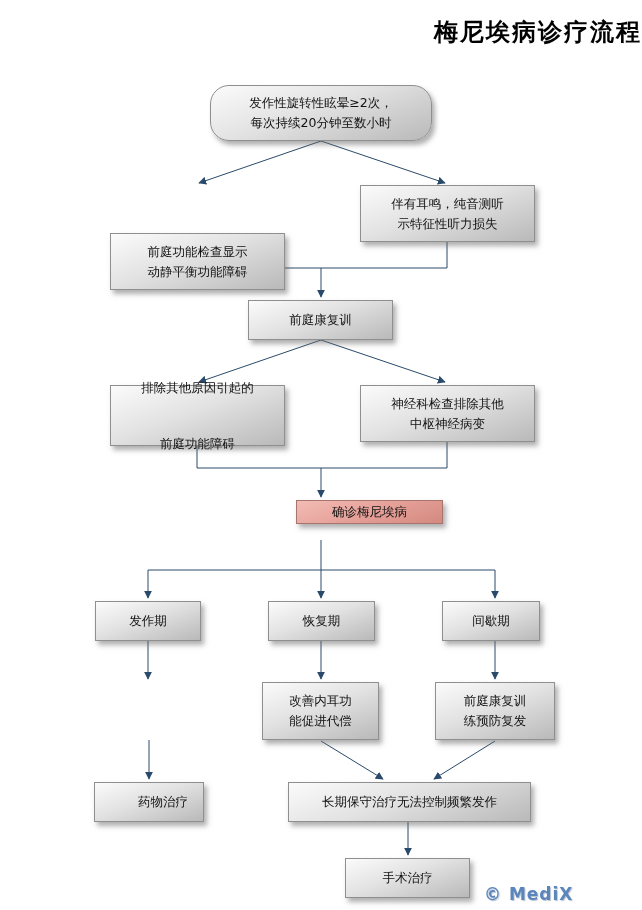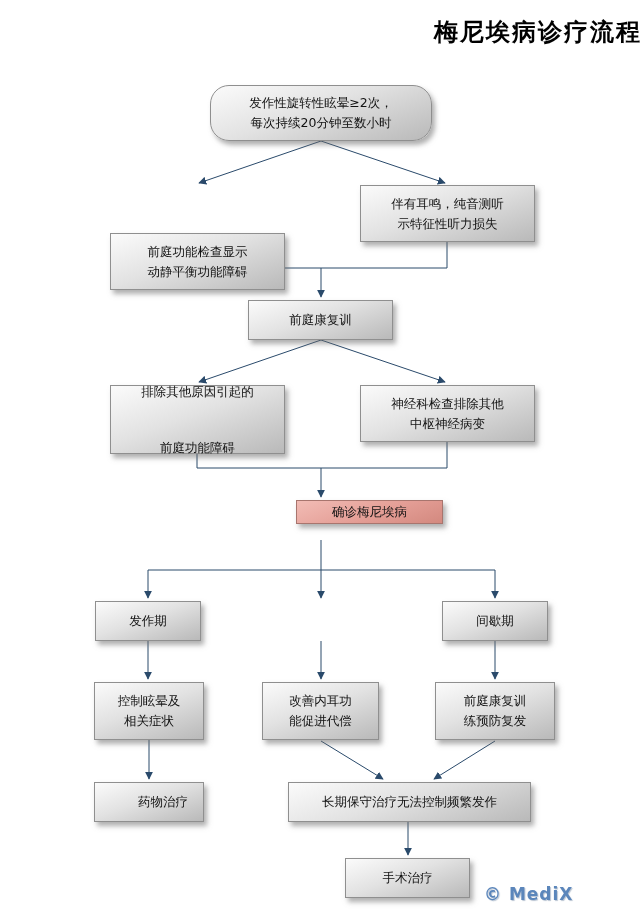--- a/index.html
+++ b/index.html
@@ -121,44 +121,43 @@
   </div>
   <div class="node" style="left:360px; top:185px; width:175px; height:57px;">
     <div class="line">伴有耳鸣，纯音测听</div>
     <div class="line">示特征性听力损失</div>
   </div>
 
   <div class="node" style="left:248px; top:300px; width:145px; height:40px;">
     <div class="line">前庭康复训</div>
   </div>
 
-  <div class="node" style="left:110px; top:385px; width:175px; height:69px;gap:36px;">
+  <div class="node" style="left:110px; top:385px; width:175px; height:61px;gap:36px;">
     <div class="line">排除其他原因引起的</div>
     <div class="line">前庭功能障碍</div>
   </div>
   <div class="node" style="left:360px; top:385px; width:175px; height:57px;">
     <div class="line">神经科检查排除其他</div>
     <div class="line">中枢神经病变</div>
   </div>
 
   <div class="node highlight" style="left:248px; top:500px; width:147px; height:24px;margin-left:48px;">
     <div class="line">确诊梅尼埃病</div>
   </div>
 
   <div class="node" style="left:95px; top:601px; width:106px; height:40px;">
     <div class="line">发作期</div>
   </div>
-  <div class="node" style="left:442px; top:601px; width:106px; height:40px;">
+  <div class="node" style="left:268px; top:601px; width:107px; height:40px;">
+    <div class="line">恢复期</div>
+  </div>
+  <div class="node" style="left:442px; top:601px; width:98px; height:40px;">
     <div class="line">间歇期</div>
   </div>
 
-  <div class="node" style="left:94px; top:682px; width:110px; height:58px;">
-    <div class="line">控制眩晕及</div>
-    <div class="line">相关症状</div>
-  </div>
   <div class="node" style="left:262px; top:682px; width:117px; height:58px;text-align:right;">
     <div class="line">改善内耳功</div>
     <div class="line">能促进代偿</div>
   </div>
   <div class="node" style="left:435px; top:682px; width:120px; height:58px;">
     <div class="line">前庭康复训</div>
     <div class="line">练预防复发</div>
   </div>
 
   <div class="node" style="left:94px; top:782px; width:110px; height:40px;padding-left:32px;">

